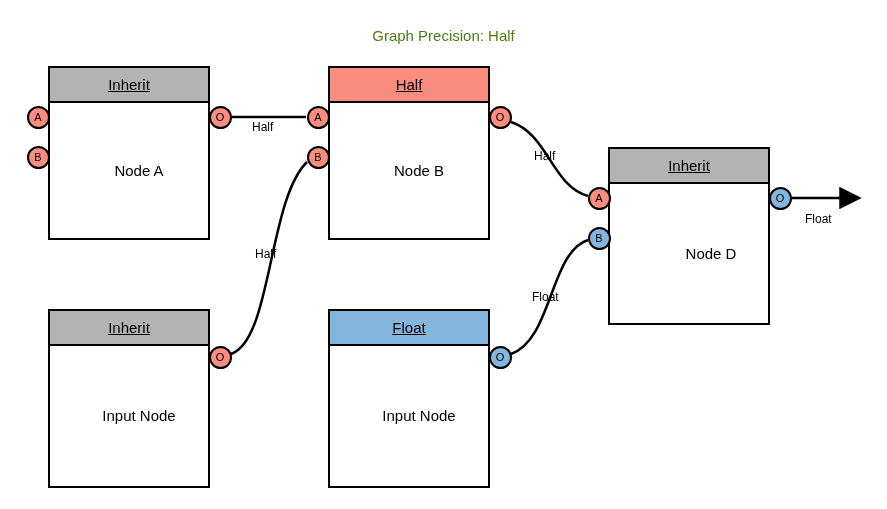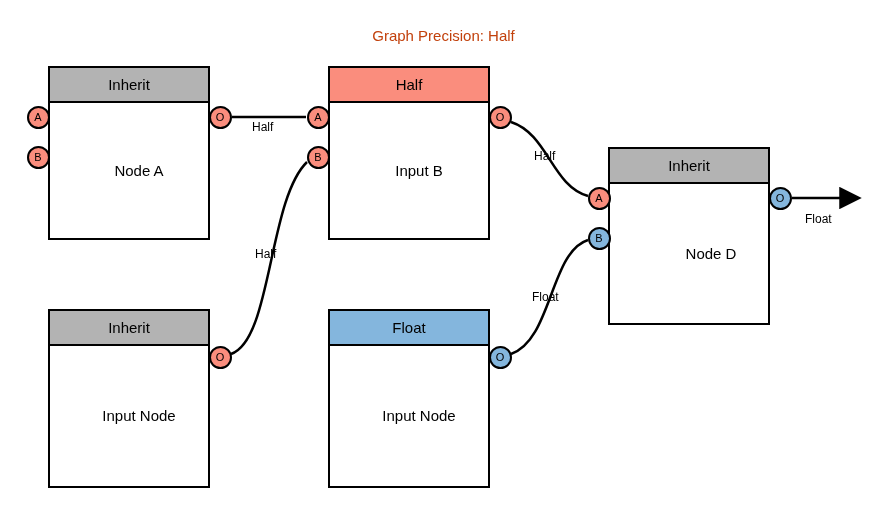--- a/index.html
+++ b/index.html
@@ -25,38 +25,39 @@
     width: 887px;
     height: 509px;
   }
   .graph-title {
     position: absolute;
     left: 0;
     top: 27px;
     width: 887px;
     text-align: center;
     font-size: 15px;
-    color: #c2410c;
+    color: #4d7c0f;
   }
   .node {
     position: absolute;
     box-sizing: border-box;
     border: 2.5px solid #000000;
     background: #ffffff;
     z-index: 3;
   }
   .node-header {
     box-sizing: border-box;
     height: 35px;
     border-bottom: 2.5px solid #000000;
     display: flex;
     align-items: center;
     justify-content: center;
     font-size: 15px;
     color: #000000;
+    text-decoration: underline;
   }
   .node-body {
     display: flex;
     align-items: center;
     justify-content: center;
     font-size: 15px;
     color: #000000;
     padding-left: 20px;
   }
   .port {
@@ -112,21 +113,21 @@
       <div class="edge-label" style="left: 532px; top: 290px;">Float</div>
       <div class="edge-label" style="left: 805px; top: 212px;">Float</div>
     </div>
   <div id="node-layer">
       <div class="node" style="left: 48px; top: 66px; width: 162px; height: 174px;">
         <div class="node-header" style="background: rgb(179, 179, 179);">Inherit</div>
         <div class="node-body" style="height: 134px;">Node A</div>
       </div>
       <div class="node" style="left: 328px; top: 66px; width: 162px; height: 174px;">
         <div class="node-header" style="background: rgb(250, 141, 125);">Half</div>
-        <div class="node-body" style="height: 134px;">Input B</div>
+        <div class="node-body" style="height: 134px;">Node B</div>
       </div>
       <div class="node" style="left: 608px; top: 147px; width: 162px; height: 178px;">
         <div class="node-header" style="background: rgb(179, 179, 179);">Inherit</div>
         <div class="node-body" style="height: 138px; margin-left: 24px;">Node D</div>
       </div>
       <div class="node" style="left: 48px; top: 309px; width: 162px; height: 179px;">
         <div class="node-header" style="background: rgb(179, 179, 179);">Inherit</div>
         <div class="node-body" style="height: 139px;">Input Node</div>
       </div>
       <div class="node" style="left: 328px; top: 309px; width: 162px; height: 179px;">

